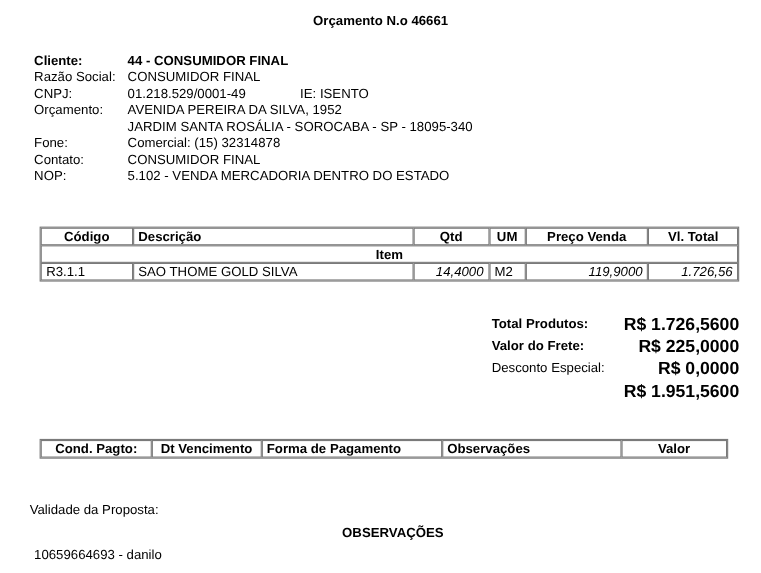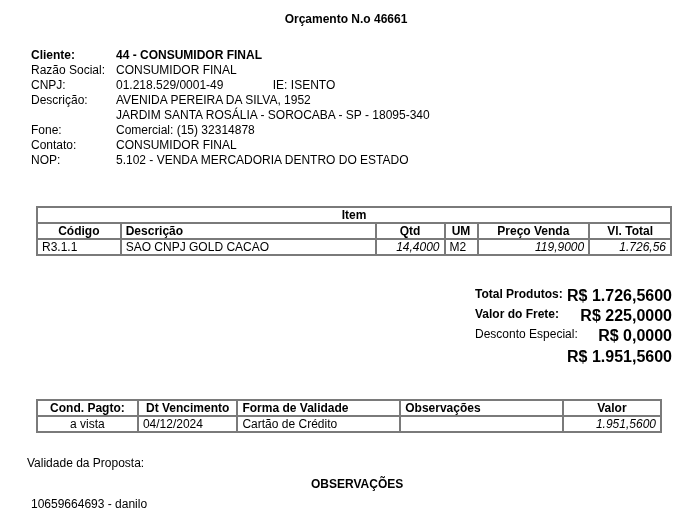--- a/index.html
+++ b/index.html
@@ -25,21 +25,21 @@
     table.grid td, table.grid th {
       border: 1px solid #7a7a7a; padding: 0 4px; height: 14px; line-height: 14px;
       white-space: nowrap; overflow: hidden;
     }
     table.grid th { font-weight: bold; }
     .c { text-align: center; }
     .r { text-align: right; font-style: italic; }
     .l { text-align: left; }
 
     .totals { position: absolute; left: 447px; width: 225px; }
-    .tot-row { position: relative; height: 20px; margin-left: 28px; }
+    .tot-row { position: relative; height: 20px; }
     .tot-label { position: absolute; left: 0; font-weight: bold; font-size: 12px; }
     .tot-val { position: absolute; right: 0; font-weight: bold; font-size: 16px; }
     .tot-label.normal { font-weight: normal; text-align: right; }
     .tot-label.big { font-size: 18px; }
   </style>
 </head>
 <body>
 
 <div class="abs title">Orçamento N.o 46661</div>
 
@@ -54,21 +54,21 @@
   </div>
   <div class="info-row" style="top:78px;">
     <span class="info-label">CNPJ:</span>
     <span class="info-value">
       <span>01.218.529/0001-49</span>
       <span class="ie">IE:</span>
       <span>ISENTO</span>
     </span>
   </div>
   <div class="info-row" style="top:93px;">
-    <span class="info-label">Descrição:</span>
+    <span class="info-label">Orçamento:</span>
     <span class="info-value">AVENIDA PEREIRA DA SILVA, 1952</span>
   </div>
   <div class="info-row" style="top:108px;">
     <span class="info-label"></span>
     <span class="info-value">JARDIM SANTA ROSÁLIA - SOROCABA - SP - 18095-340</span>
   </div>
   <div class="info-row" style="top:123px;">
     <span class="info-label">Fone:</span>
     <span class="info-value">Comercial: (15) 32314878</span>
   </div>
@@ -86,33 +86,33 @@
   <colgroup>
     <col style="width:84px">
       <col style="width:256px">
       <col style="width:69px">
     <col style="width:33px">
       <col style="width:112px">
       <col style="width:82px">
   </colgroup>
   <tbody>
       <tr>
-    <th colspan="6" class="c">Item</th>
-  </tr>
-  <tr>
     <th class="c">Código</th>
     <th class="l">Descrição</th>
     <th class="c">Qtd</th>
     <th class="c">UM</th>
     <th class="c">Preço Venda</th>
     <th class="c">Vl. Total</th>
   </tr>
   <tr>
+    <th colspan="6" class="c">Item</th>
+  </tr>
+  <tr>
     <td class="l">R3.1.1</td>
-    <td class="l">SAO CNPJ GOLD CACAO</td>
+    <td class="l">SAO THOME GOLD SILVA</td>
     <td class="r">14,4000</td>
     <td class="l">M2</td>
     <td class="r">119,9000</td>
     <td class="r">1.726,56</td>
   </tr>
 </tbody>
   </table>
 
 <div class="totals" style="top:287px;">
   <div class="tot-row">
@@ -137,29 +137,22 @@
     <col style="width:102px">
       <col style="width:100px">
       <col style="width:166px">
     <col style="width:168px">
       <col style="width:100px">
   </colgroup>
   <tbody>
       <tr>
     <th class="c">Cond. Pagto:</th>
     <th class="c">Dt Vencimento</th>
-    <th class="l">Forma de Validade</th>
+    <th class="l">Forma de Pagamento</th>
     <th class="l">Observações</th>
     <th class="c">Valor</th>
-  </tr>
-  <tr>
-    <td class="c">a vista</td>
-    <td class="l">04/12/2024</td>
-    <td class="l">Cartão de Crédito</td>
-    <td class="l"></td>
-    <td class="r">1.951,5600</td>
   </tr>
 </tbody>
   </table>
 
 <div class="abs" style="left:27px; top:456px;">Validade da Proposta:</div>
 <div class="abs bold" style="left:311px; top:477px;">OBSERVAÇÕES</div>
 <div class="abs" style="left:31px; top:497px;">10659664693 - danilo</div>
 
 </body></html>

